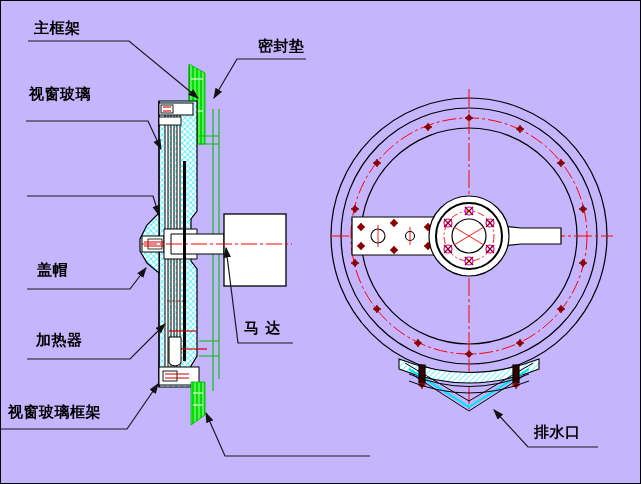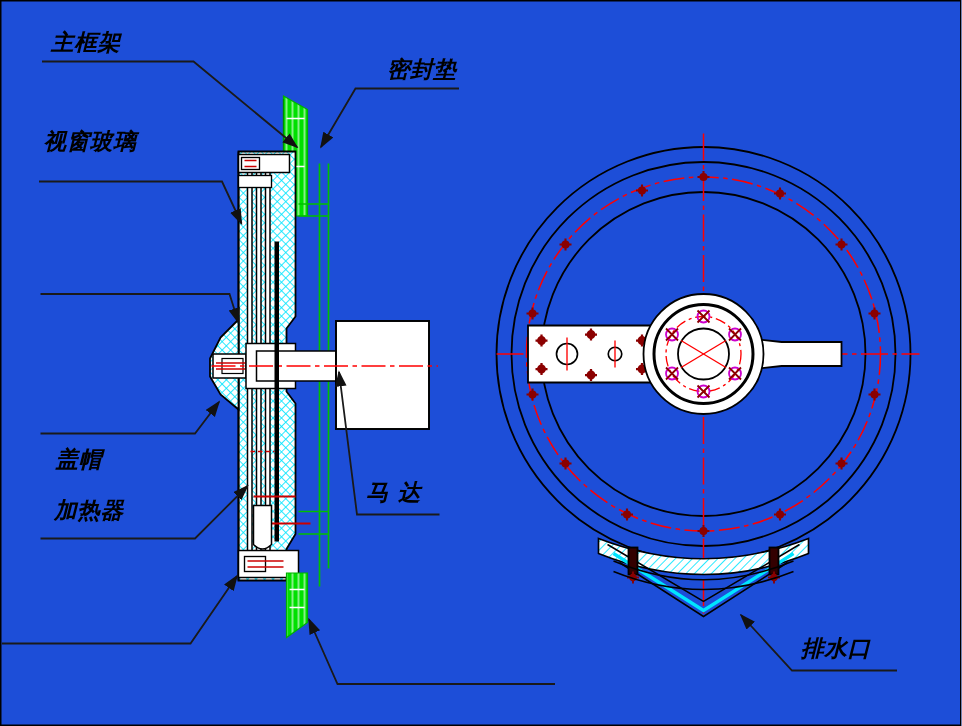--- a/index.html
+++ b/index.html
@@ -7,25 +7,24 @@
     padding: 0;
     background: #ffffff;
   }
   body {
     font-family: "DejaVu Sans", "Liberation Sans", sans-serif;
   }
   #canvas {
     position: relative;
     width: 641px;
     height: 484px;
-    background: #1d4ed8;
+    background: #c4b5fd;
     border: 1px solid #000000;
     box-sizing: border-box;
     overflow: hidden;
-    font-style: italic;
   }
   #drawing {
     position: absolute;
     left: 0;
     top: 0;
     width: 641px;
     height: 484px;
   }
   .lbl {
     position: absolute;
@@ -324,18 +323,19 @@
       <path d="M0,428 L126,428 L157,383" marker-end="url(#arrowBlk)"></path>
       <path d="M292,342 L237,342 L225,247" marker-end="url(#arrowBlk)"></path>
       <path d="M369,455 L224,455 L205,412" marker-end="url(#arrowBlk)"></path>
       <path d="M597,446 L527,446 L493,409" marker-end="url(#arrowBlk)"></path>
     </g>
   </svg>
 
   <div class="lbl" style="left:33px;  top:20px;">主框架</div>
   <div class="lbl" style="left:241px; top:38px;margin-left:16px;">密封垫</div>
   <div class="lbl" style="left:28px;  top:86px;">视窗玻璃</div>
-  <div class="lbl" style="left:36px;  top:262px;margin-top:36px;">盖帽</div>
+  <div class="lbl" style="left:36px;  top:262px;">盖帽</div>
   <div class="lbl" style="left:35px;  top:332px;">加热器</div>
+  <div class="lbl" style="left:7px;   top:404px;">视窗玻璃框架</div>
   <div class="lbl" style="left:243px; top:320px;">马 达</div>
   <div class="lbl" style="left:533px; top:424px;">排水口</div>
 
 </div>
 
 </body></html>

